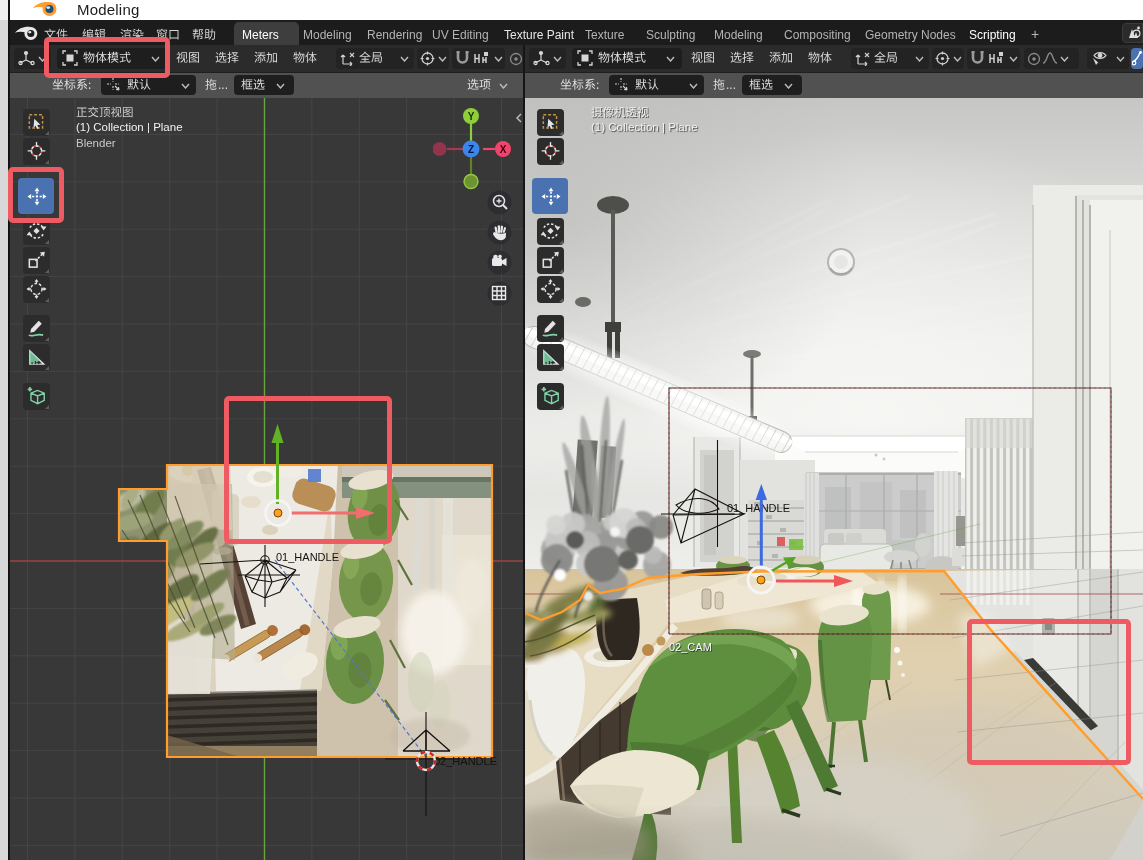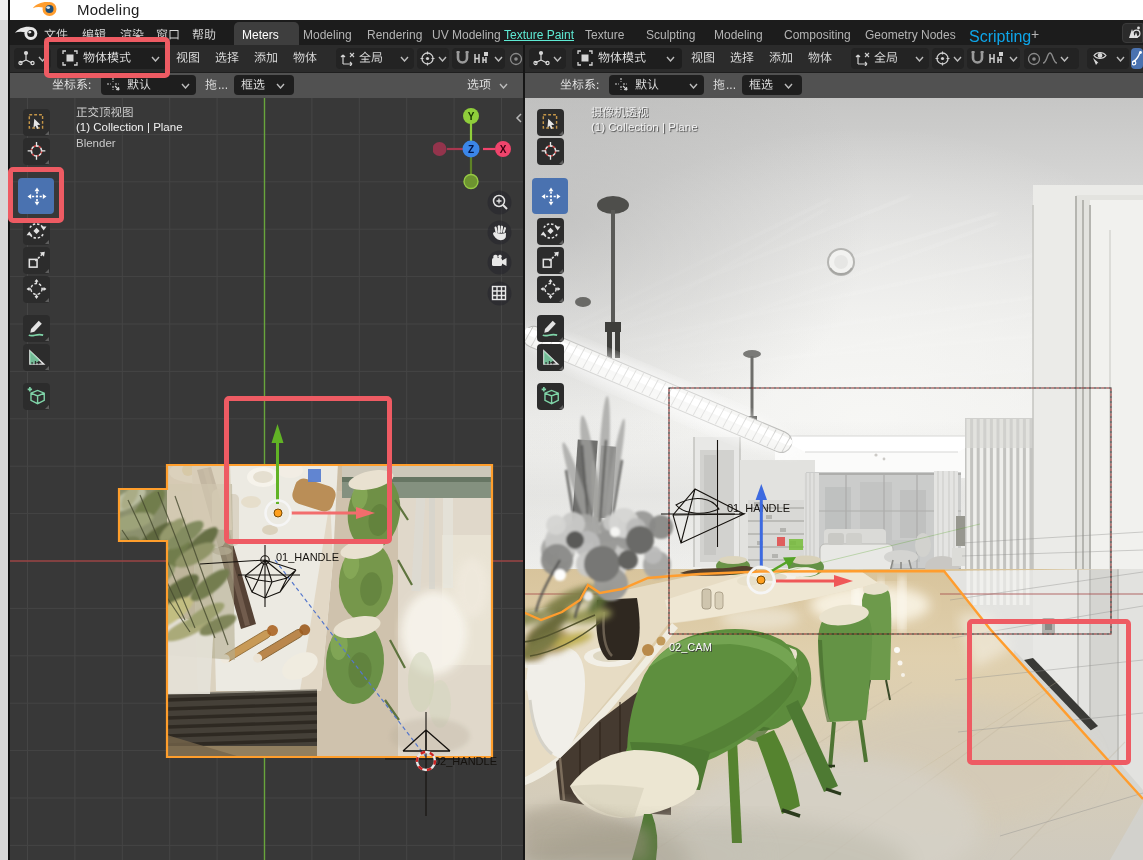--- a/index.html
+++ b/index.html
@@ -22,28 +22,28 @@
 <svg class="abs" style="left:14px;top:24px" width="26" height="18" viewBox="0 0 27 18">
       <circle cx="17.5" cy="9.5" r="6.7" fill="#e8e8e8"></circle>
       <circle cx="17.5" cy="9.5" r="3.7" fill="#1c1c1c"></circle>
       <ellipse cx="16.4" cy="8.2" rx="1.7" ry="1.2" fill="#e8e8e8"></ellipse>
       <path d="M1,8.7 C4.7,4.1 11,1.7 17.5,2.7 C14.5,3.9 12.4,5.9 11.6,8.3 C7.8,7.1 3.9,7.5 1,8.7 Z" fill="#e8e8e8"></path>
     </svg>
 <div class="abs" style="left:234px;top:22px;width:65px;height:23px;background:#3e3e3e;border-radius:5px 5px 0 0"></div>
 <div class="txt" style="left:242px;top:28px;font-size:12px;color:#ffffff;">Meters</div>
 <div class="txt" style="left:303px;top:28px;font-size:12px;color:#b4b4b4;">Modeling</div>
 <div class="txt" style="left:367px;top:28px;font-size:12px;color:#b4b4b4;">Rendering</div>
-<div class="txt" style="left:432px;top:28px;font-size:12px;color:#b4b4b4;">UV Modeling</div>
-<div class="txt" style="left:504px;top:28px;font-size:12px;color:#5eead4;text-decoration:underline;">Texture Paint</div>
+<div class="txt" style="left:432px;top:28px;font-size:12px;color:#b4b4b4;">UV Editing</div>
+<div class="txt" style="left:504px;top:28px;font-size:12px;color:#e5e5e5;">Texture Paint</div>
 <div class="txt" style="left:585px;top:28px;font-size:12px;color:#b4b4b4;">Texture</div>
 <div class="txt" style="left:646px;top:28px;font-size:12px;color:#b4b4b4;">Sculpting</div>
 <div class="txt" style="left:714px;top:28px;font-size:12px;color:#b4b4b4;">Modeling</div>
 <div class="txt" style="left:784px;top:28px;font-size:12px;color:#b4b4b4;">Compositing</div>
 <div class="txt" style="left:865px;top:28px;font-size:12px;color:#b4b4b4;">Geometry Nodes</div>
-<div class="txt" style="left:969px;top:28px;font-size:16px;color:#0ea5e9;">Scripting</div>
+<div class="txt" style="left:969px;top:28px;font-size:12px;color:#ffffff;">Scripting</div>
 <div class="txt" style="left:1031px;top:26px;font-size:14px;color:#b4b4b4;">+</div>
 <div class="abs" style="left:1122px;top:23px;width:21px;height:20px;background:#2b2b2b;border-radius:4px 0 0 4px;border:1px solid #3a3a3a"></div>
 <svg class="abs" style="left:1125px;top:26px" width="16" height="14" viewBox="0 0 16 14">
       <path d="M4,12 L7,3 L10,12 Z" fill="#e0e0e0"></path>
     <path d="M9,12 L11,6 L13,12 Z" fill="#e0e0e0"></path>
       <circle cx="11.5" cy="7.5" r="3.4" fill="none" stroke="#e0e0e0" stroke-width="1.2"></circle>
       <circle cx="13.5" cy="2" r="1.4" fill="#e0e0e0"></circle>
   </svg>
 <div class="abs" style="left:10px;top:45px;width:513px;height:27px;background:#2b2b2b"></div>
 <div class="abs" style="left:523px;top:45px;width:620px;height:27px;background:#2b2b2b"></div>

